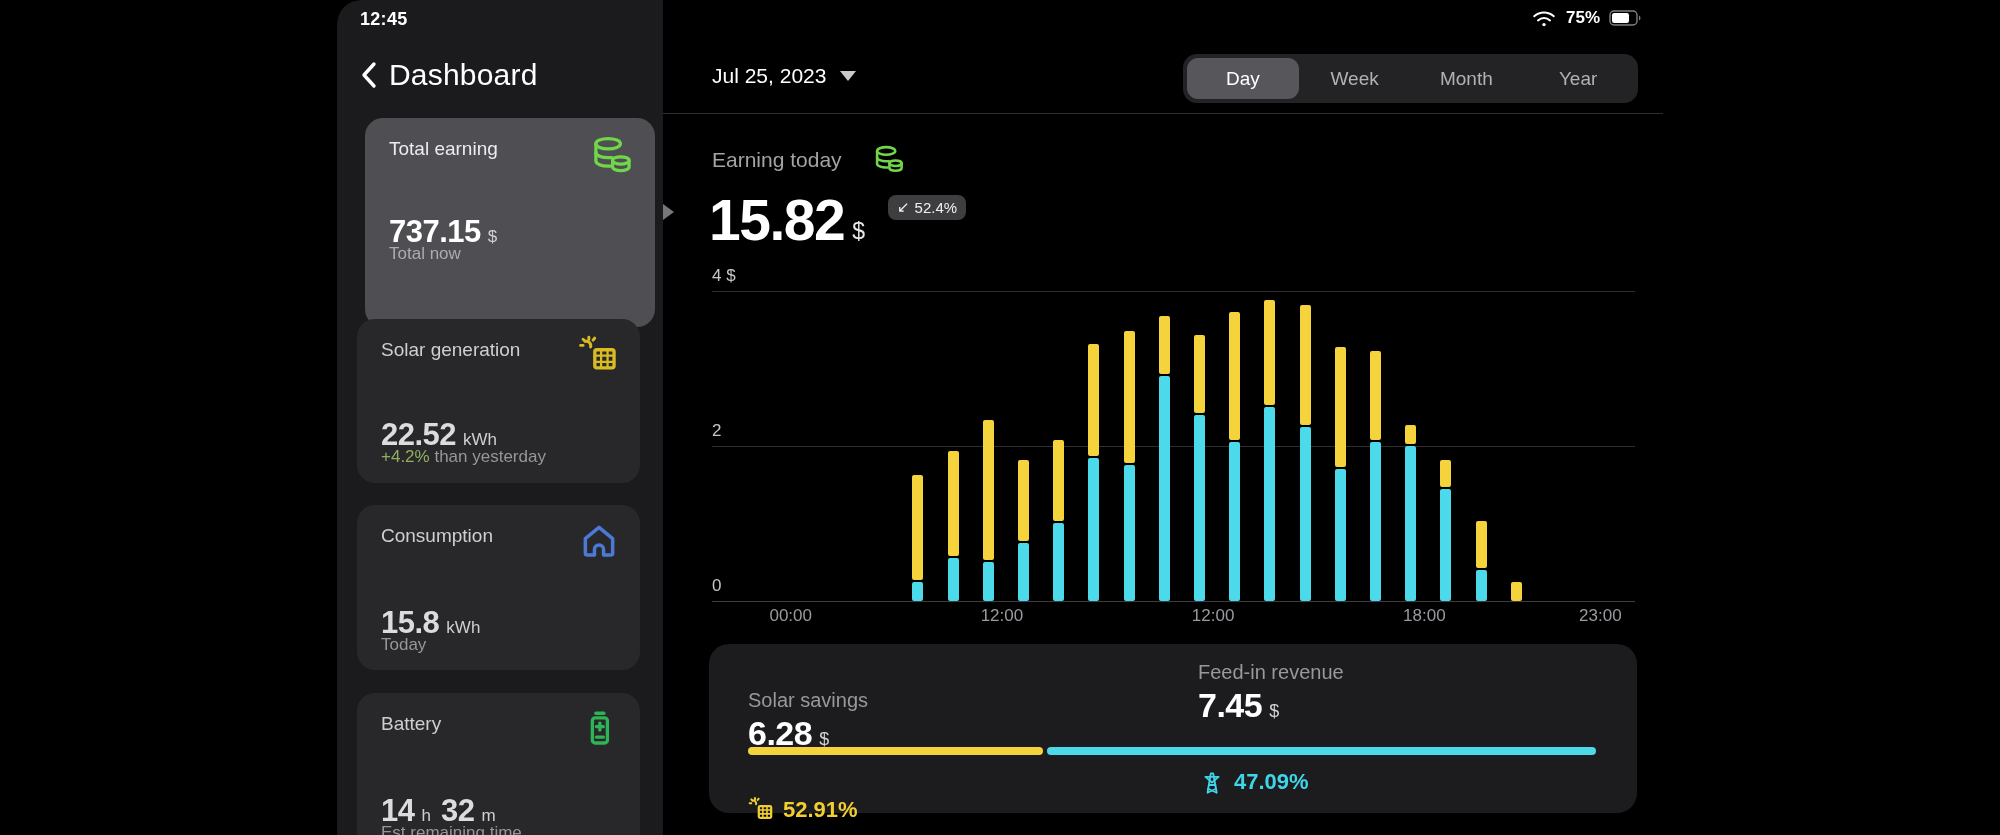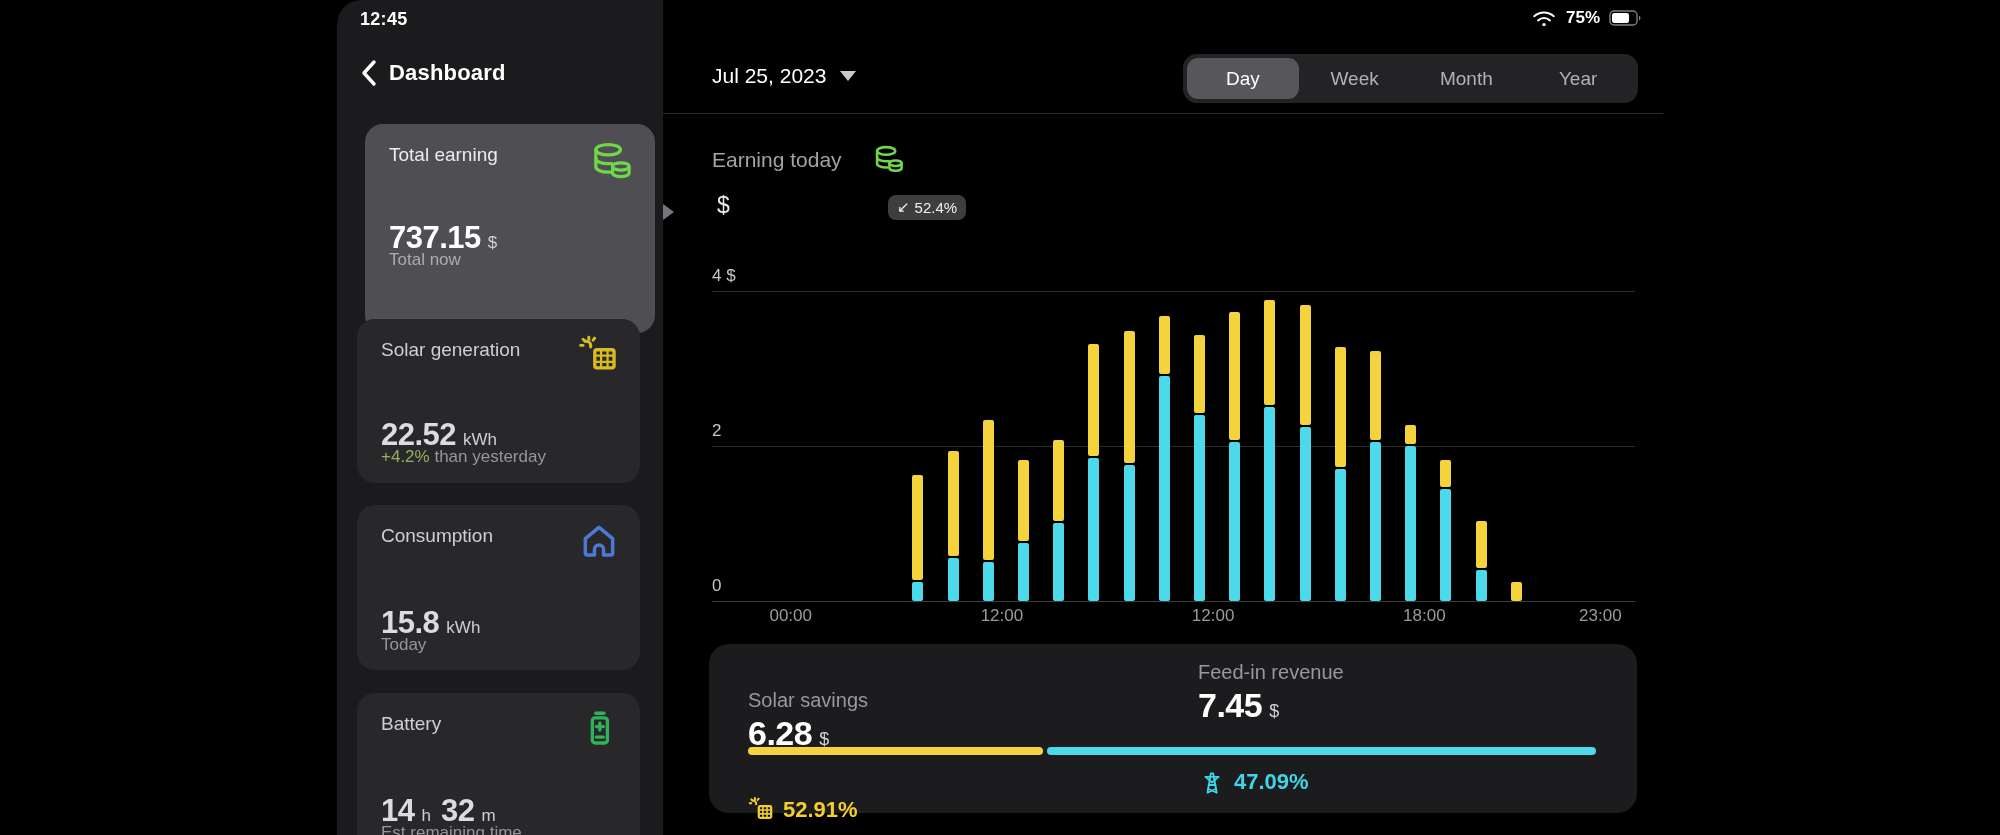--- a/index.html
+++ b/index.html
@@ -9,21 +9,21 @@
     font-family:"Liberation Sans", sans-serif; color:#fff;
     -webkit-font-smoothing:antialiased;
   }
   .screen { position:absolute; left:337px; top:0; width:1326px; height:835px; background:#000; border-radius:24px 24px 0 0; overflow:hidden; }
 
   
   .sidebar { position:absolute; left:0; top:0; width:326px; height:835px; background:#1b1b1d; border-top-left-radius:24px; }
   .status-time { position:absolute; left:23px; top:9px; font-size:18px; font-weight:700; letter-spacing:.3px; }
   .back-row { position:absolute; left:22px; top:58px; display:flex; align-items:center; gap:10px; }
   .back-chevron { width:20px; height:30px; color:#fff; cursor:pointer; }
-  .page-title { font-size:22px; font-weight:700; letter-spacing:.2px; }
+  .page-title { font-size:30px; font-weight:400; letter-spacing:.2px; }
 
   .card { position:absolute; border-radius:18px; background:#28282a; }
   .card.sel { background:#4e4e53; }
   .card .c-title { position:absolute; left:24px; top:20px; font-size:19px; color:#cfcfd3; }
   .card.sel .c-title { color:#ececee; }
   .card .c-icon { position:absolute; right:20px; top:15px; }
   .card .c-value { position:absolute; left:24px; display:flex; align-items:flex-end; }
   .card .v-big { font-size:31px; font-weight:700; color:#dcdcdf; letter-spacing:-0.5px;margin-top:16px; }
   .card.sel .v-big { color:#fff; }
   .card .v-unit { font-size:17px; color:#cfcfd2; margin:0 10px 3px 7px; }
@@ -86,21 +86,21 @@
     <aside class="sidebar">
       <div class="status-time">12:45</div>
 
       <div class="back-row">
         <svg class="back-chevron" viewBox="0 0 20 30" fill="none" stroke="#fff" stroke-width="3.4" stroke-linecap="round" stroke-linejoin="round">
             <path d="M15 4 L5 15 L15 26"></path>
           </svg>
         <div class="page-title">Dashboard</div>
       </div>
 
-      <div class="card sel" style="left:28px;top:124px;width:290px;height:209px;">
+      <div class="card sel" style="left:28px;top:118px;width:290px;height:209px;">
         <div class="c-title">Total earning</div>
         <span class="c-icon" style="color:#70d74b;">
           <svg width="46" height="46" viewBox="0 0 24 24" fill="none" stroke="currentColor" stroke-width="1.7" stroke-linecap="round" stroke-linejoin="round">
             <ellipse cx="10" cy="5.6" rx="6.4" ry="2.7"></ellipse>
             <path d="M3.6 5.6v4.6c0 1.5 2.9 2.7 6.4 2.7 .6 0 1.2 0 1.8-.1"></path>
             <path d="M3.6 10.2v4.4c0 1.5 2.9 2.7 6.4 2.7h1"></path>
             <ellipse cx="16.6" cy="14.3" rx="4.3" ry="1.9"></ellipse>
             <path d="M12.3 14.3v3.4c0 1.1 1.9 1.9 4.3 1.9s4.3-.8 4.3-1.9v-3.4"></path>
           </svg>
         </span>
@@ -200,20 +200,21 @@
         <svg width="34" height="34" viewBox="0 0 24 24" fill="none" stroke="currentColor" stroke-width="1.8" stroke-linecap="round" stroke-linejoin="round">
           <ellipse cx="10" cy="5.6" rx="6.4" ry="2.7"></ellipse>
           <path d="M3.6 5.6v4.6c0 1.5 2.9 2.7 6.4 2.7 .6 0 1.2 0 1.8-.1"></path>
           <path d="M3.6 10.2v4.4c0 1.5 2.9 2.7 6.4 2.7h1"></path>
           <ellipse cx="16.6" cy="14.3" rx="4.3" ry="1.9"></ellipse>
           <path d="M12.3 14.3v3.4c0 1.1 1.9 1.9 4.3 1.9s4.3-.8 4.3-1.9v-3.4"></path>
         </svg>
       </span>
     </div>
     <div class="earn-value-row">
+      <span class="earn-big">15.82</span>
       <span class="earn-unit">$</span>
     </div>
     <div class="badge">
       <span>↙</span>
       <span>52.4%</span>
     </div>
 
     <div>
         <div class="gridline" style="position: absolute; left: 375px; width: 923px; top: 291px;"></div>
         <div class="ytick" style="top: 266px;">4 $</div>

